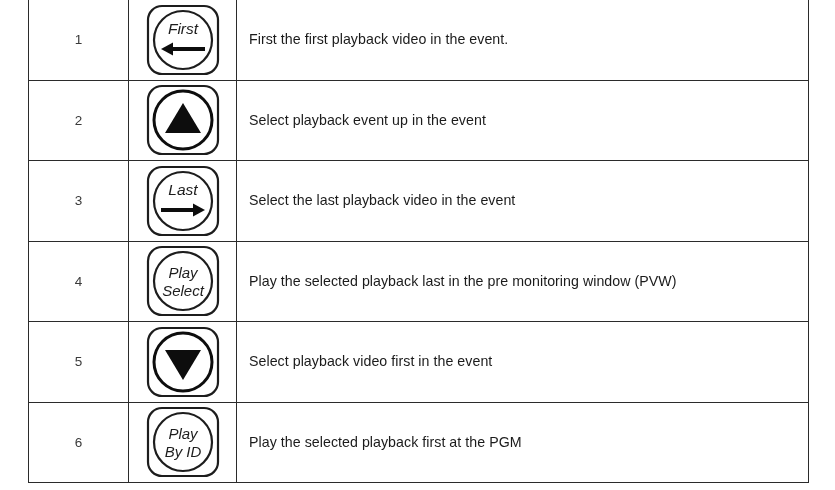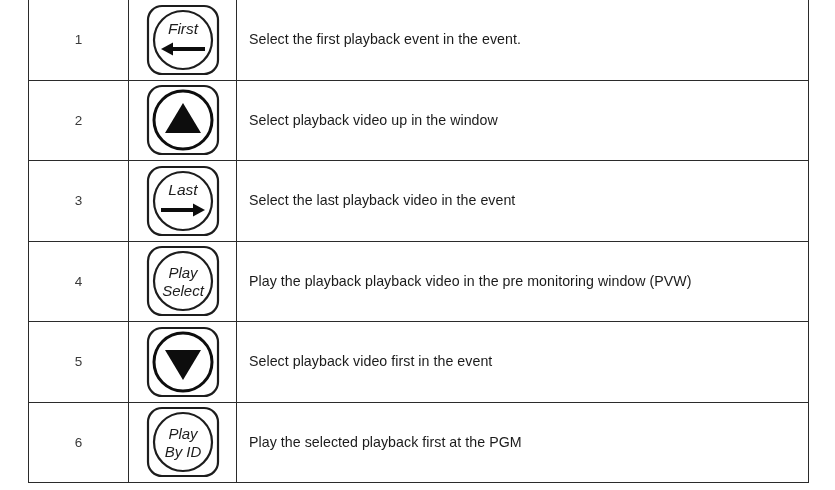--- a/index.html
+++ b/index.html
@@ -100,35 +100,35 @@
               <rect x="9" y="3" width="70" height="68" rx="14" ry="14" fill="#ffffff" stroke="#1d1d1d" stroke-width="2.2"></rect>
               <circle cx="44" cy="37" r="29" fill="#ffffff" stroke="#1d1d1d" stroke-width="2.2"></circle>
               <text class="btn-label" x="44" y="31" text-anchor="middle">First</text>
               <g>
                 <line x1="66" y1="46" x2="30" y2="46" stroke="#0d0d0d" stroke-width="4.2" stroke-linecap="butt"></line>
                 <polygon points="22,46 34,39.5 34,52.5" fill="#0d0d0d"></polygon>
               </g>
             </svg>
           </span>
         </td>
-        <td class="desc-cell">Select the first playback event in the event.</td>
+        <td class="desc-cell">First the first playback video in the event.</td>
       </tr>
 
       <tr>
         <td class="num-cell">2</td>
         <td class="icon-cell">
           <span class="btn-icon">
             <svg width="88" height="74" viewBox="0 0 88 74" xmlns="http://www.w3.org/2000/svg">
               <rect x="9" y="3" width="70" height="68" rx="14" ry="14" fill="#ffffff" stroke="#1d1d1d" stroke-width="2.2"></rect>
               <circle cx="44" cy="37" r="29" fill="#ffffff" stroke="#0d0d0d" stroke-width="3"></circle>
               <polygon points="44,20 62,50 26,50" fill="#0d0d0d"></polygon>
             </svg>
           </span>
         </td>
-        <td class="desc-cell">Select playback video up in the window</td>
+        <td class="desc-cell">Select playback event up in the event</td>
       </tr>
 
       <tr>
         <td class="num-cell">3</td>
         <td class="icon-cell">
           <span class="btn-icon">
             <svg width="88" height="74" viewBox="0 0 88 74" xmlns="http://www.w3.org/2000/svg">
               <rect x="9" y="3" width="70" height="68" rx="14" ry="14" fill="#ffffff" stroke="#1d1d1d" stroke-width="2.2"></rect>
               <circle cx="44" cy="37" r="29" fill="#ffffff" stroke="#1d1d1d" stroke-width="2.2"></circle>
               <text class="btn-label" x="44" y="31" text-anchor="middle">Last</text>
@@ -147,21 +147,21 @@
         <td class="icon-cell">
           <span class="btn-icon">
             <svg width="88" height="74" viewBox="0 0 88 74" xmlns="http://www.w3.org/2000/svg">
               <rect x="9" y="3" width="70" height="68" rx="14" ry="14" fill="#ffffff" stroke="#1d1d1d" stroke-width="2.2"></rect>
               <circle cx="44" cy="37" r="29" fill="#ffffff" stroke="#1d1d1d" stroke-width="2.2"></circle>
               <text class="btn-label-two" x="44" y="34" text-anchor="middle">Play</text>
               <text class="btn-label-two" x="44" y="52" text-anchor="middle">Select</text>
             </svg>
           </span>
         </td>
-        <td class="desc-cell">Play the playback playback video in the pre monitoring window (PVW)</td>
+        <td class="desc-cell">Play the selected playback last in the pre monitoring window (PVW)</td>
       </tr>
 
       <tr>
         <td class="num-cell">5</td>
         <td class="icon-cell">
           <span class="btn-icon">
             <svg width="88" height="74" viewBox="0 0 88 74" xmlns="http://www.w3.org/2000/svg">
               <rect x="9" y="3" width="70" height="68" rx="14" ry="14" fill="#ffffff" stroke="#1d1d1d" stroke-width="2.2"></rect>
               <circle cx="44" cy="37" r="29" fill="#ffffff" stroke="#0d0d0d" stroke-width="3"></circle>
               <polygon points="26,25 62,25 44,55" fill="#0d0d0d"></polygon>

